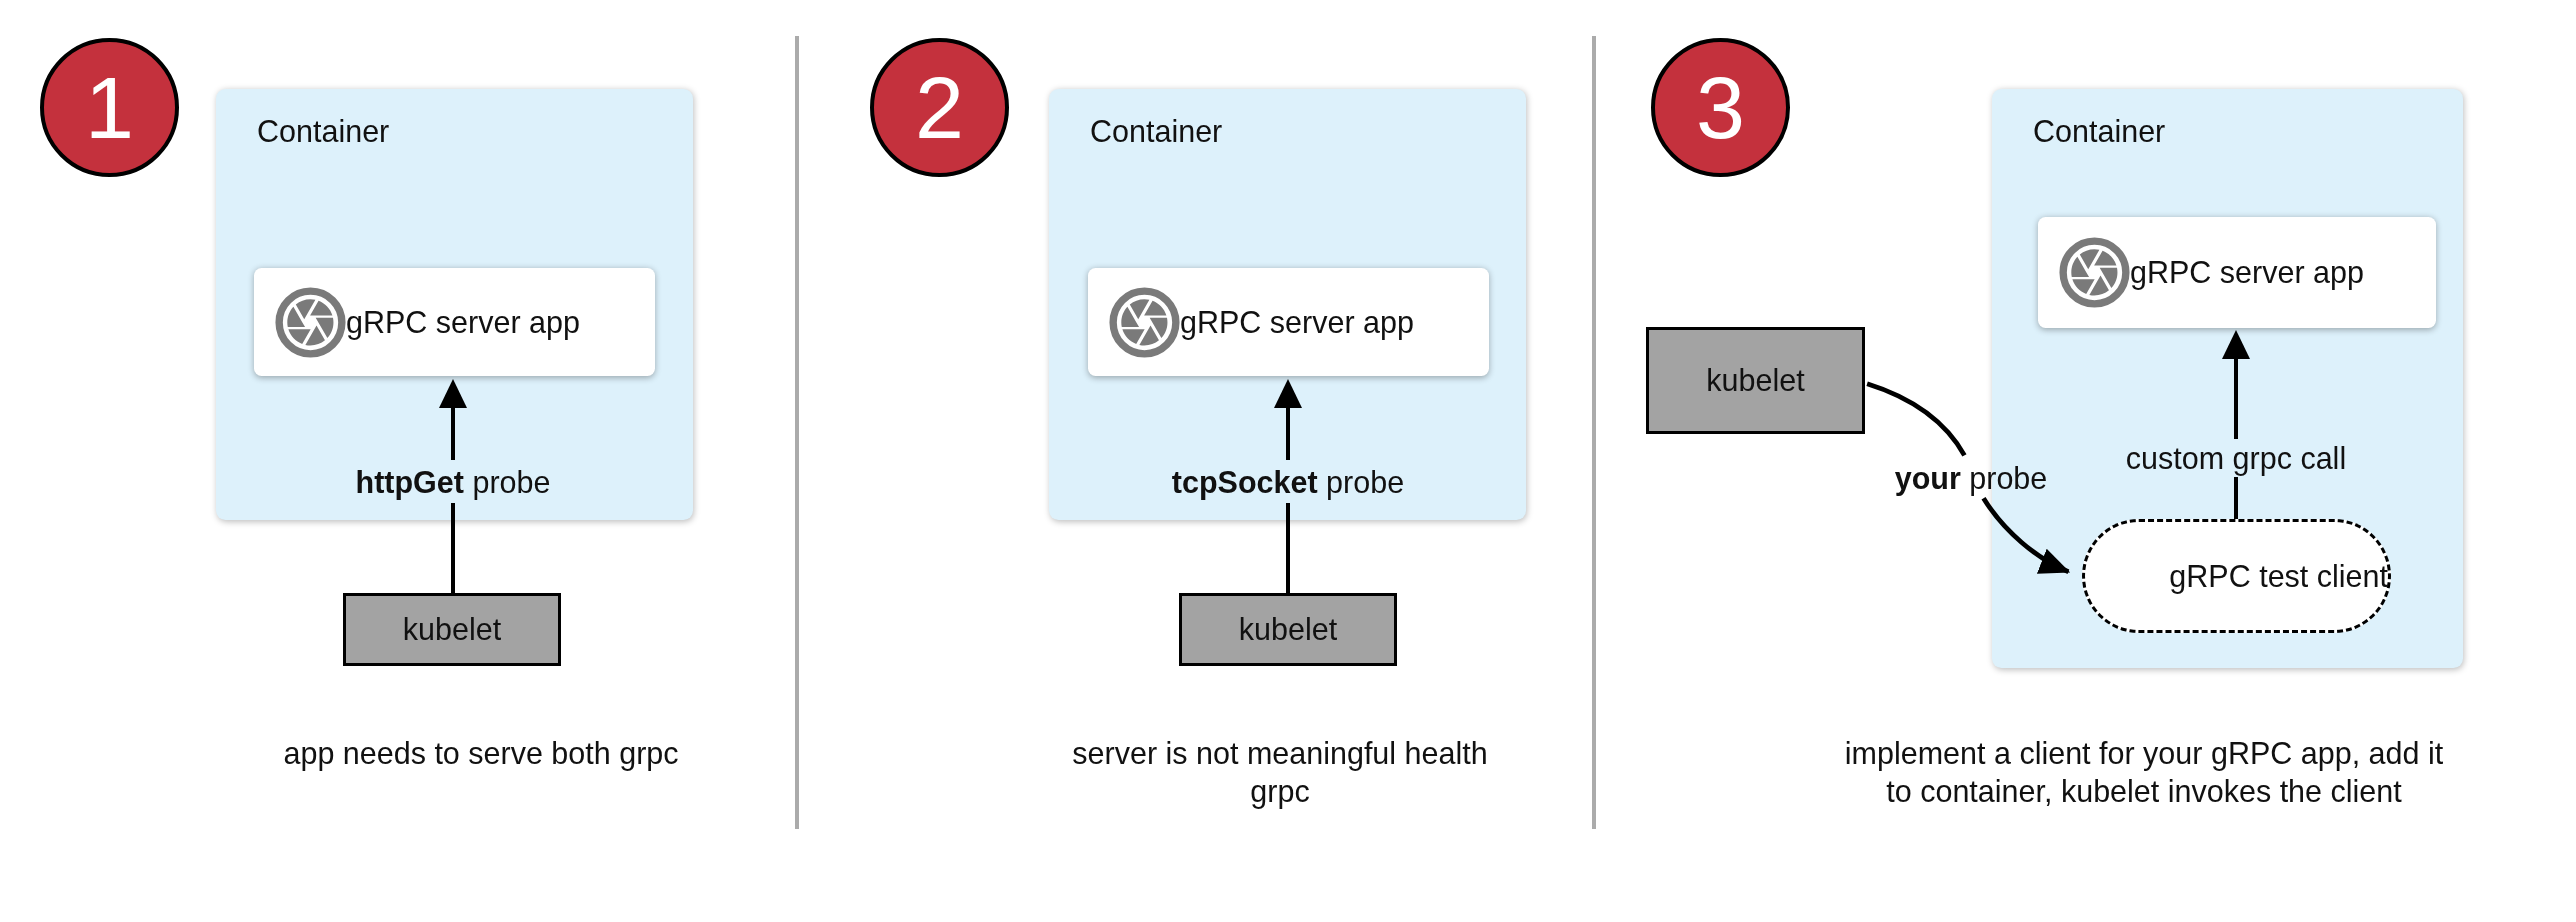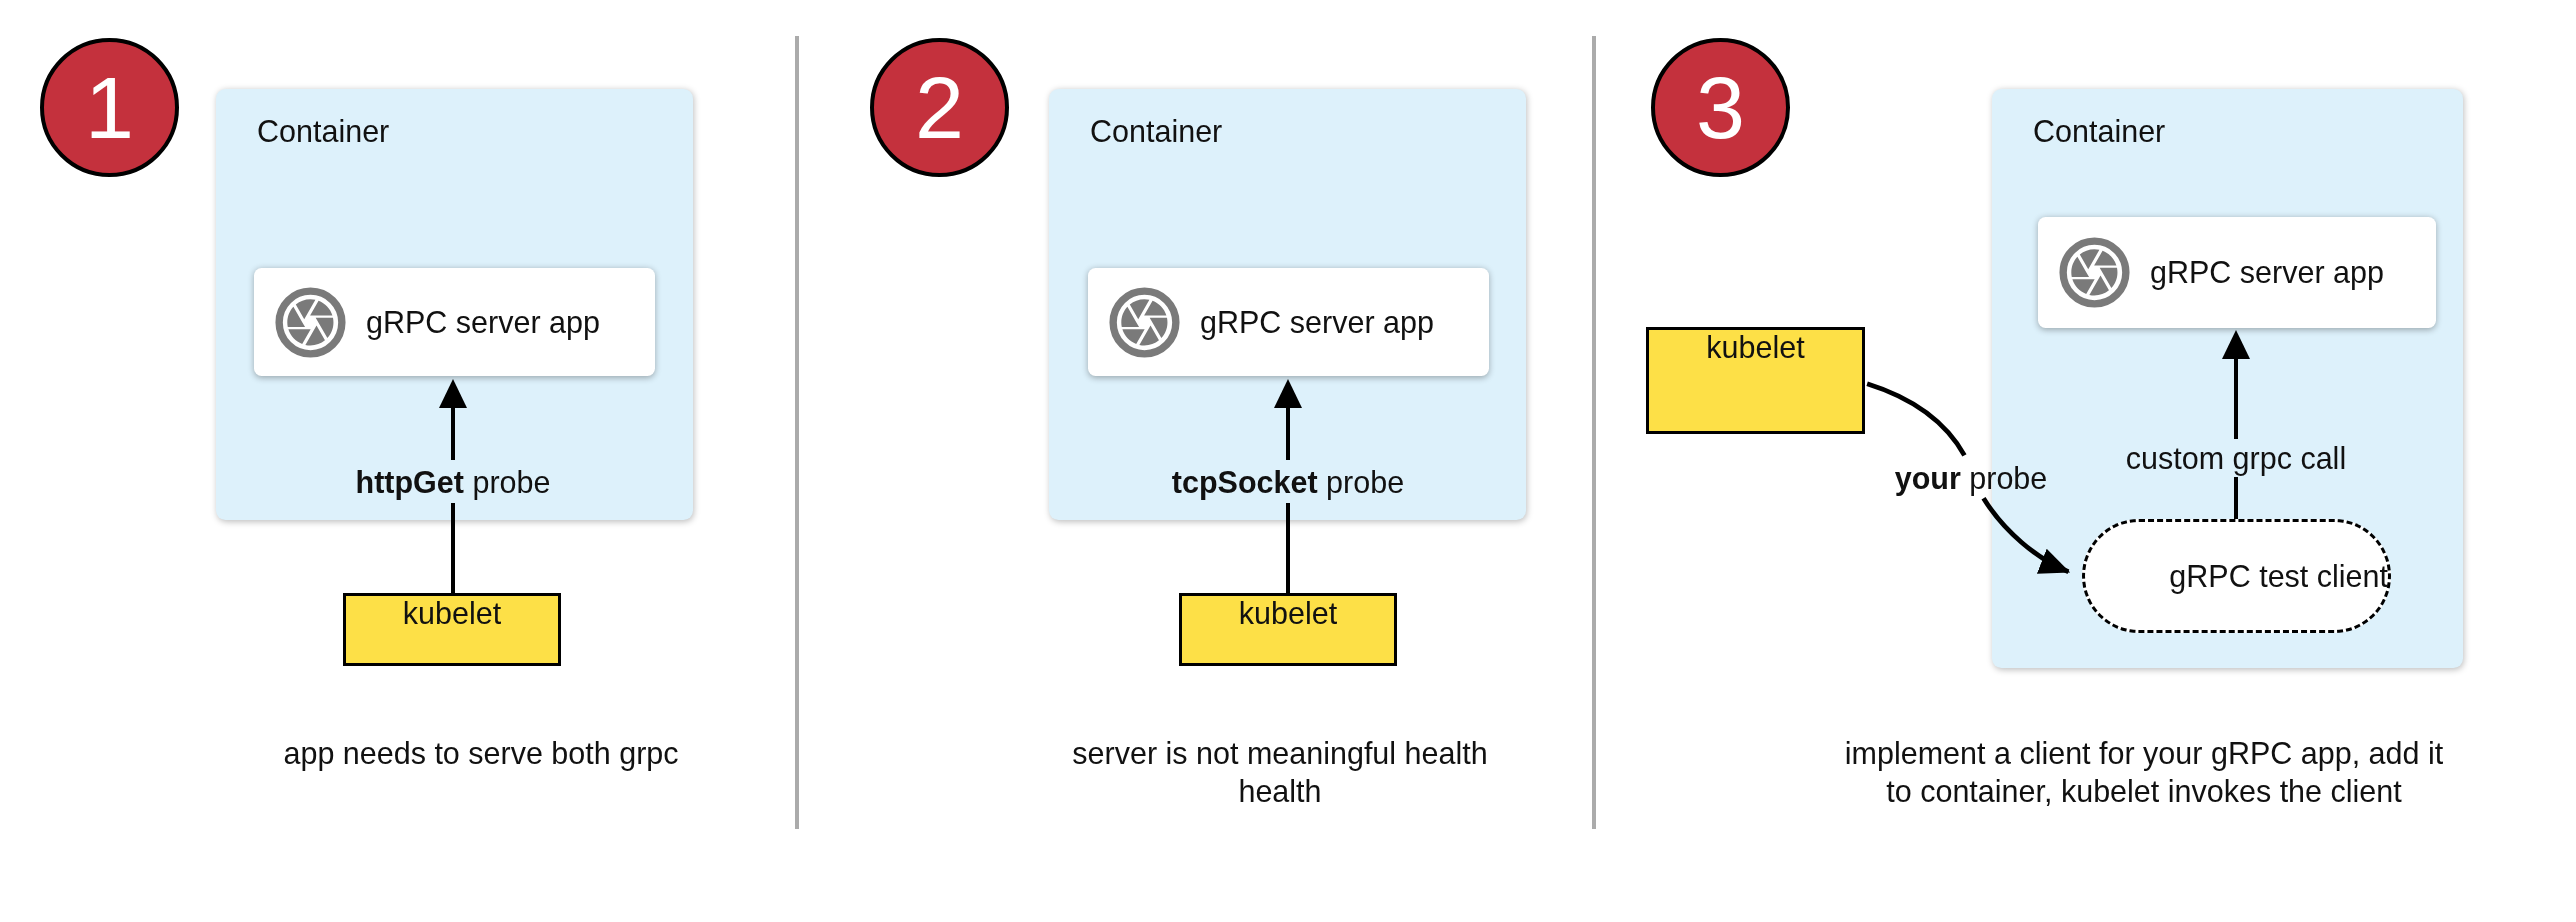--- a/index.html
+++ b/index.html
@@ -9,28 +9,28 @@
   .badge{position:absolute;width:139px;height:139px;border-radius:50%;
     background:var(--badge-red,#C4313D);border:4.8px solid #000;box-sizing:border-box;
     display:flex;align-items:center;justify-content:center;color:#fff;font-size:88px;line-height:1;}
 
   .container-box{position:absolute;background:var(--container-blue,#DDF1FB);
     border-radius:9.5px;box-shadow:1px 1.9px 6.7px rgba(0,0,0,0.25);}
   .container-label{position:absolute;left:33px;top:25px;font-size:30.5px;margin-left:8px;}
 
   .whitebox{position:absolute;background:#fff;border-radius:7.6px;
     box-shadow:0 1.9px 6.7px rgba(0,0,0,0.30);display:flex;align-items:center;
-    gap:20px;padding-left:21px;box-sizing:border-box;font-size:30.5px;}
+    padding-left:21px;box-sizing:border-box;font-size:30.5px;}
 
   .vline{position:absolute;width:3.8px;background:#000;}
   .arrowhead{position:absolute;width:0;height:0;border-left:14.3px solid transparent;
     border-right:14.3px solid transparent;border-bottom:29px solid #000;}
   .probe-label{position:absolute;transform:translateX(-50%);font-size:30.5px;white-space:nowrap;}
-  .kubelet{position:absolute;border:3.8px solid #000;background:#fde047;box-sizing:border-box;
-    display:flex;justify-content:center;font-size:30.5px;}
+  .kubelet{position:absolute;border:3.8px solid #000;background:#a3a3a3;box-sizing:border-box;
+    display:flex;align-items:center;justify-content:center;font-size:30.5px;}
   .caption{position:absolute;transform:translateX(-50%);text-align:center;
     font-size:30.5px;line-height:38px;white-space:nowrap;}
   .divider{position:absolute;top:36px;width:3.8px;height:793px;background:var(--divider-gray,#ABABAB);}
   .stadium{position:absolute;border:3.8px dashed #000;border-radius:59px;background:#fff;
     box-sizing:border-box;display:flex;align-items:center;justify-content:flex-end;font-size:30.5px;}
   .overlay{position:absolute;left:0;top:0;pointer-events:none;}
   .aperture{display:inline-flex;width:71px;height:71px;flex:0 0 auto;}
   b{font-weight:bold;}
 </style>
 </head>
@@ -87,21 +87,21 @@
   <div class="vline" style="left:1286px;top:405px;height:55px"></div>
   <div class="probe-label" style="left:1288px;top:465px">
     <b>tcpSocket</b><span> probe</span>
   </div>
   <div class="vline" style="left:1286px;top:503px;height:91px"></div>
   <div class="kubelet" style="left:1179px;top:593px;width:218px;height:73px">
     <span>kubelet</span>
   </div>
   <div class="caption" style="left:1280px;top:734px">
     <div>server is not meaningful health</div>
-    <div>health</div>
+    <div>grpc</div>
   </div>
 
   <div class="divider" style="left:1592px"></div>
 
   <div class="badge" style="left:1651px;top:38px">
     <span>3</span>
   </div>
   <div class="container-box" style="left:1992px;top:89px;width:471px;height:579px">
     <div class="container-label">Container</div>
   </div>

